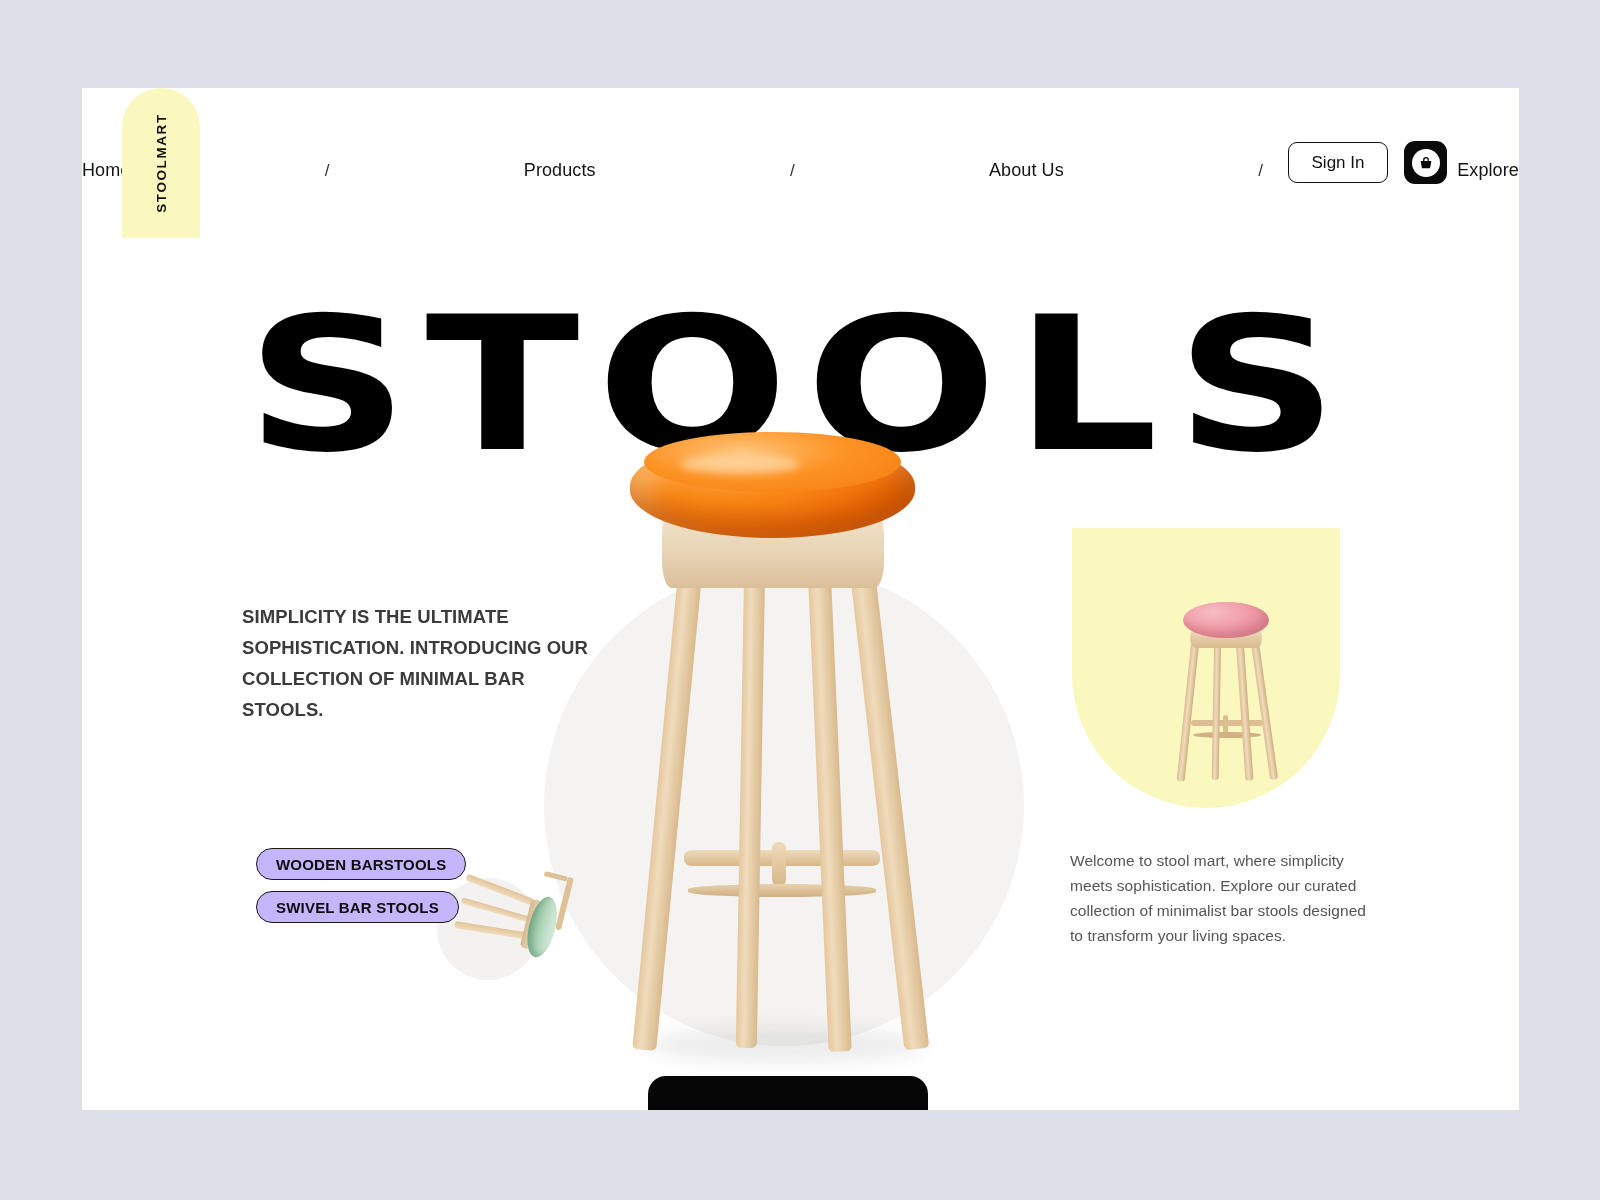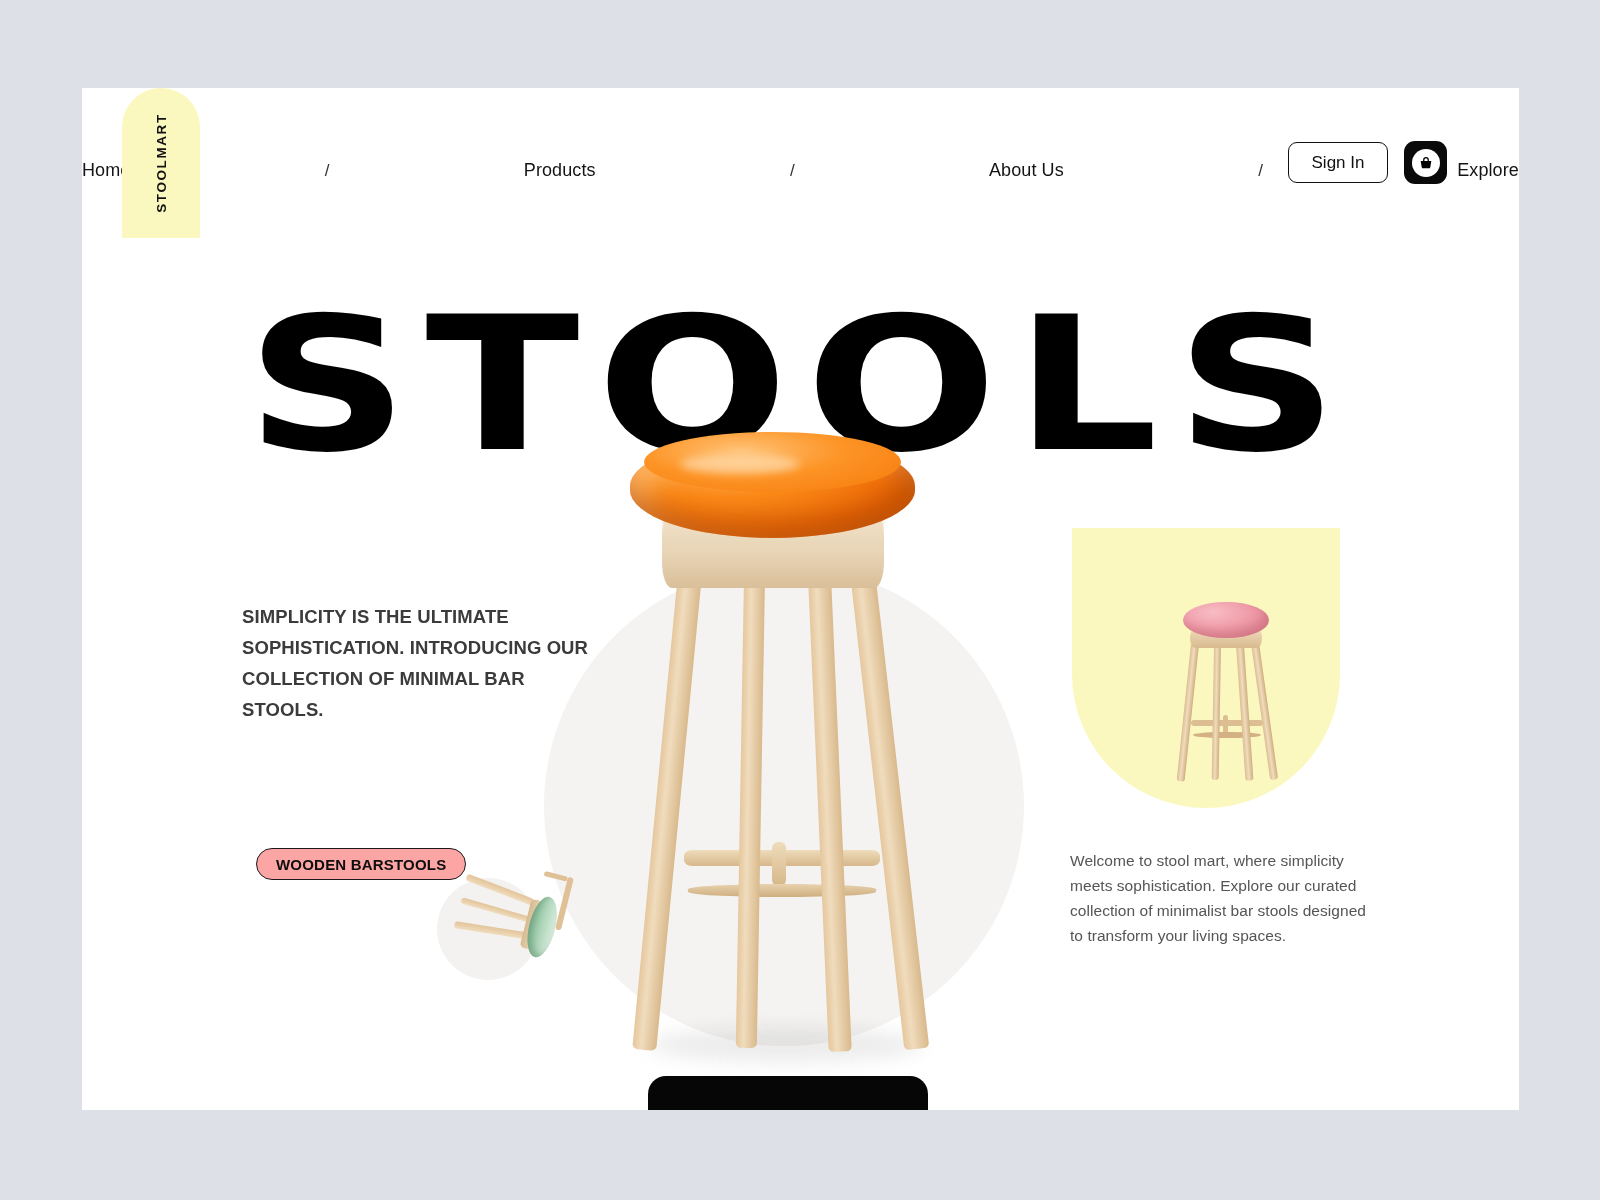--- a/index.html
+++ b/index.html
@@ -239,21 +239,21 @@
     z-index:26;
   }
   .pill {
     display:inline-flex;
     align-items:center;
     justify-content:center;
     height:32px;
     padding:0 19px;
     border:1.4px solid #1a1a1a;
     border-radius:18px;
-    background:#fca5a5;
+    background:#c4b5fd;
     font-size:15px;
     font-weight:700;
     letter-spacing:.2px;
     color:#0d0d0d;
     cursor:pointer;
     white-space:nowrap;
   }
   .pill-row { margin-bottom:11px; }
   #pill-row-0 { margin-left:46px; }
   #pill-row-1 { margin-left:0px; }
@@ -447,20 +447,23 @@
     <div id="ms-r1"></div>
     <div id="ms-r2"></div>
     <div class="ms-hub"></div>
     <div class="ms-seat"></div>
   </div>
 
   <div id="pills">
     <div class="pill-row" id="pill-row-0">
       <span class="pill">WOODEN BARSTOOLS</span>
     </div>
+    <div class="pill-row" id="pill-row-2">
+      <span class="pill">SWIVEL BAR STOOLS</span>
+    </div>
   </div>
 
   <div id="yellow-card"></div>
   <div id="pink-stool">
     <div class="ps-leg" id="ps-l1"></div>
     <div class="ps-leg" id="ps-l4"></div>
     <div id="ps-r1"></div>
     <div id="ps-r3"></div>
     <div id="ps-r2"></div>
     <div class="ps-leg" id="ps-l2"></div>

